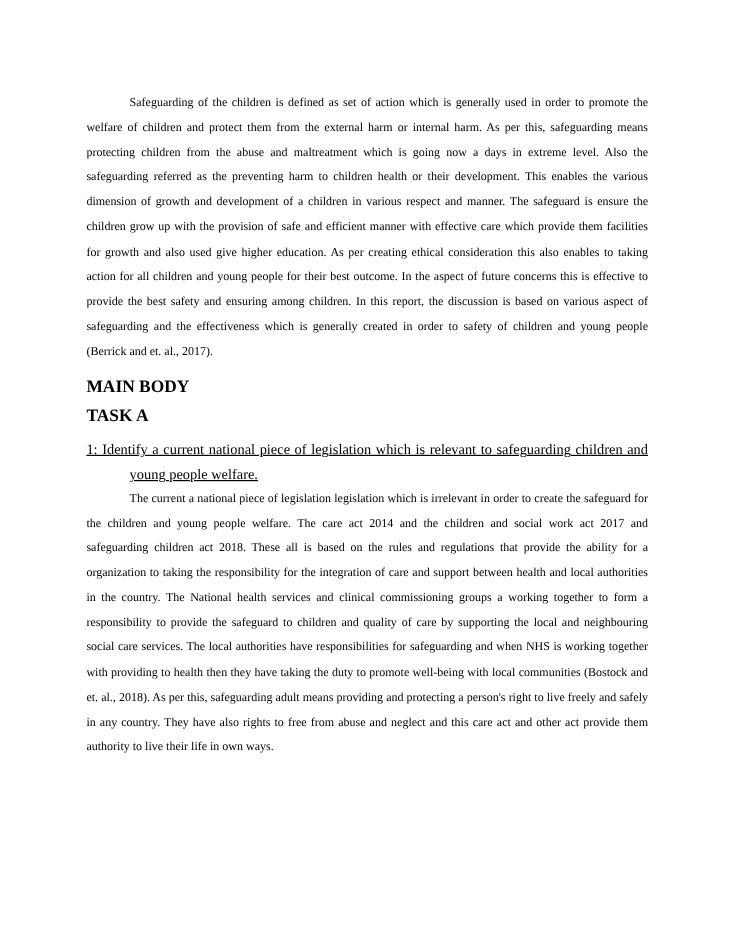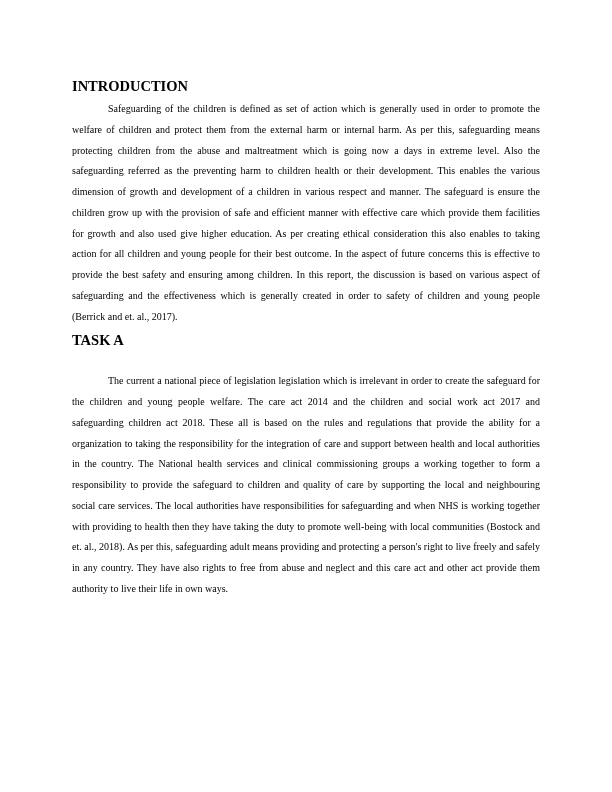--- a/index.html
+++ b/index.html
@@ -22,21 +22,21 @@
     width: 468px;
   }
   .heading {
     font-weight: bold;
     font-size: 14.5px;
     line-height: 20px;
     margin: 0;
   }
   .h-intro { margin-top: 0; margin-bottom: 3px; }
   .h-main { margin-top: 9px; margin-bottom: 4px; }
-  .h-task { margin-top: 3px; margin-bottom: 21px; }
+  .h-task { margin-top: 3px; margin-bottom: 7px; }
   .para {
     font-size: 10px;
     line-height: 20.75px;
     text-align: justify;
     margin: 0;
     text-indent: 36px;
   }
   .question {
     font-size: 12px;
     line-height: 20.75px;
@@ -44,21 +44,22 @@
     margin: 0;
     padding-left: 36px;
     text-indent: -36px;
     text-decoration: underline;
   }
 </style>
 </head>
 <body>
 
 <div class="page">
-  <h2 class="heading h-intro">INTRODUCTION</h2>
   <p class="para">Safeguarding of the children is defined as set of action which is generally used in order to promote the welfare of children and protect them from the external harm or internal harm. As per this, safeguarding means protecting children from the abuse and maltreatment which is going now a days in extreme level. Also the safeguarding referred as the preventing harm to children health or their development. This enables the various dimension of growth and development of a children in various respect and manner. The safeguard is ensure the children grow up with the provision of safe and efficient manner with effective care which provide them facilities for growth and also used give higher education. As per creating ethical consideration this also enables to taking action for all children and young people for their best outcome. In the aspect of future concerns this is effective to provide the best safety and ensuring among children. In this report, the discussion is based on various aspect of safeguarding and the effectiveness which is generally created in order to safety of children and young people (Berrick and et. al., 2017).</p>
 
+  <h2 class="heading h-main">MAIN BODY</h2>
 
   <h2 class="heading h-task">TASK A</h2>
 
+  <p class="question">1: Identify a current national piece of legislation which is relevant to safeguarding children and young people welfare.</p>
 
   <p class="para">The current a national piece of legislation legislation which is irrelevant in order to create the safeguard for the children and young people welfare. The care act 2014 and the children and social work act 2017 and safeguarding children act 2018. These all is based on the rules and regulations that provide the ability for a organization to taking the responsibility for the integration of care and support between health and local authorities in the country. The National health services and clinical commissioning groups a working together to form a responsibility to provide the safeguard to children and quality of care by supporting the local and neighbouring social care services. The local authorities have responsibilities for safeguarding and when NHS is working together with providing to health then they have taking the duty to promote well-being with local communities (Bostock and et. al., 2018). As per this, safeguarding adult means providing and protecting a person's right to live freely and safely in any country. They have also rights to free from abuse and neglect and this care act and other act provide them authority to live their life in own ways.</p>
 </div>
 
 </body></html>

